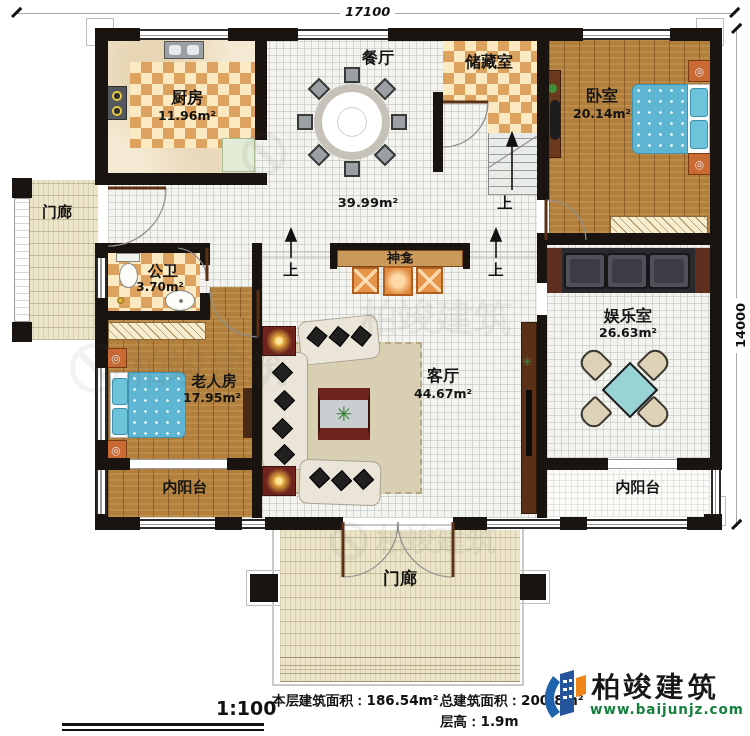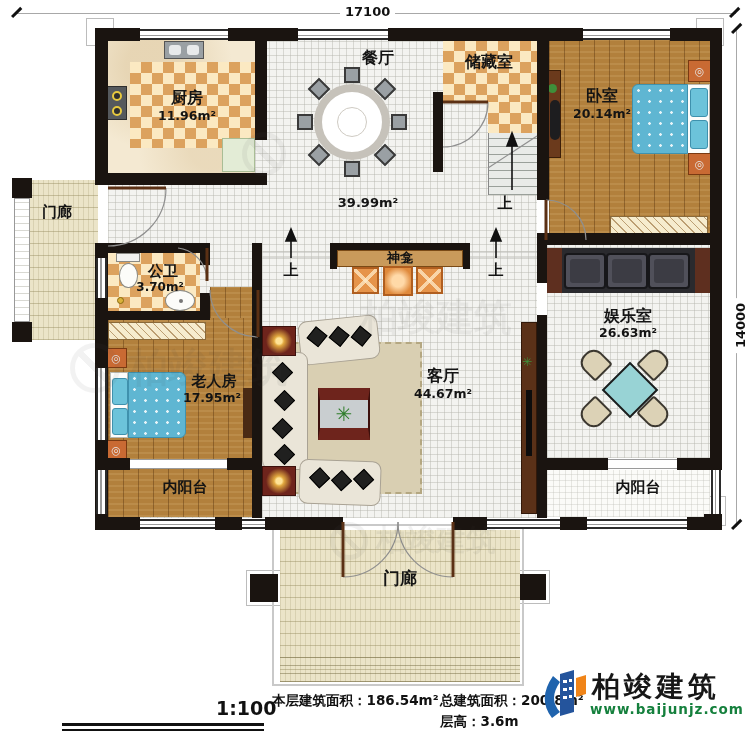--- a/index.html
+++ b/index.html
@@ -71,21 +71,21 @@
   .brand-url{position:absolute;font-weight:bold;color:#15803d;font-size:13.5px;letter-spacing:1px;white-space:nowrap;}
 </style>
 </head>
 <body>
 
 <div id="plan">
 
   <div class="dimline" style="left:15px;top:13px;width:721px;height:1px;"></div>
   <div class="dimtick" style="left:10px;top:11px;"></div>
   <div class="dimtick" style="left:728px;top:11px;"></div>
-  <div class="dimtxt" style="left:340px;top:4px;">17100</div>
+  <div class="dimtxt" style="left:340px;top:4px;font-style:italic;">17100</div>
   <div class="dimline" style="left:736px;top:30px;width:1px;height:497px;"></div>
   <div class="dimtick" style="left:730px;top:27px;"></div>
   <div class="dimtick" style="left:730px;top:523px;"></div>
   <div class="dimtxt" style="left:713px;top:318px;transform:rotate(-90deg);transform-origin:center;">14000</div>
 
   <div class="colmark" style="left:86px;top:18px;width:28px;height:28px;"></div>
   <div class="colmark" style="left:696px;top:18px;width:28px;height:28px;"></div>
   <div class="colmark" style="left:694px;top:496px;width:32px;height:30px;"></div>
   <div class="colmark" style="left:246px;top:570px;width:36px;height:36px;"></div>
   <div class="colmark" style="left:516px;top:570px;width:34px;height:34px;"></div>
@@ -341,21 +341,21 @@
   <div class="tb-scale" style="left:216px;top:697px;">1:100</div>
   <div class="tb-rule" style="left:62px;top:723px;width:202px;height:3px;"></div>
   <div class="tb-rule" style="left:62px;top:729px;width:202px;height:1.5px;"></div>
   <div class="tb-stat" style="left:272px;top:692px;">
     <span>本层建筑面积：</span><span>186.54m²</span>
   </div>
   <div class="tb-stat" style="left:440px;top:692px;">
     <span>总建筑面积：</span><span>200.8m²</span>
   </div>
   <div class="tb-stat" style="left:440px;top:713px;">
-    <span>层高：</span><span>3.6m</span>
+    <span>层高：</span><span>1.9m</span>
   </div>
 
   <svg class="abs" style="left:536px;top:666px;" width="52" height="58" viewBox="0 0 52 58">
     <path d="M16,52 Q1,33 17,10 L24,16 Q12,33 24,46 Z" fill="#1f63ad"></path>
     <polygon points="24,8 38,4 38,46 24,50" fill="#24549c"></polygon>
     <rect x="27" y="14" width="4" height="3" fill="#fff"></rect>
       <rect x="33" y="13" width="3" height="3" fill="#fff"></rect>
     <rect x="27" y="22" width="4" height="3" fill="#fff"></rect>
       <rect x="33" y="21" width="3" height="3" fill="#fff"></rect>
     <rect x="27" y="30" width="4" height="3" fill="#fff"></rect>

